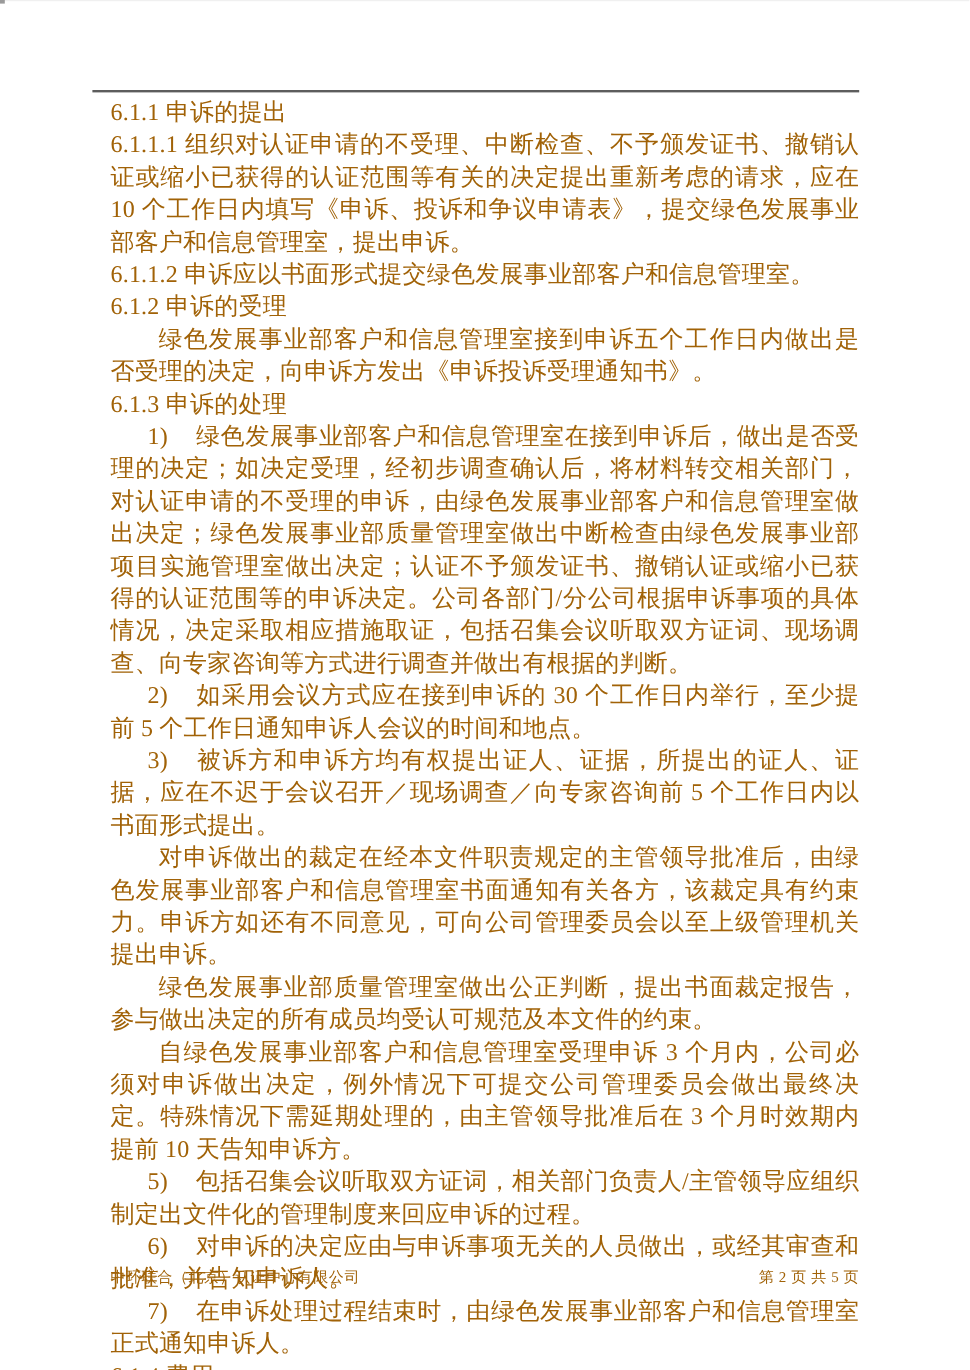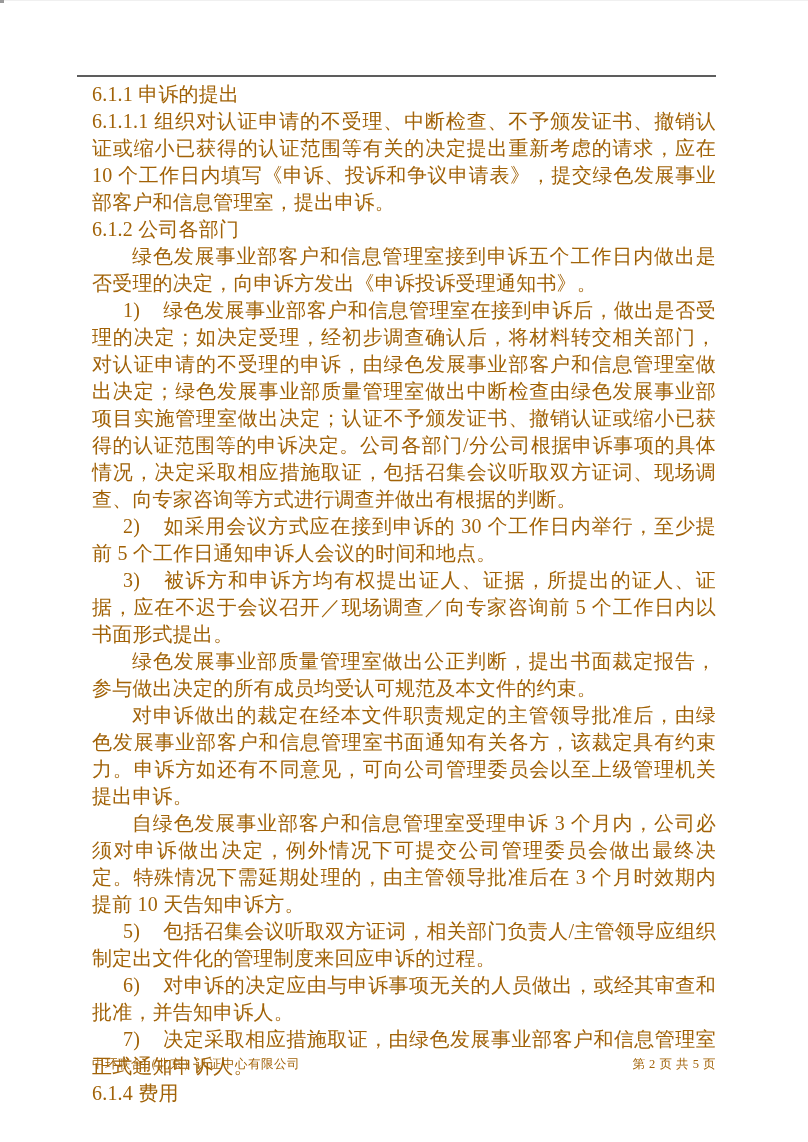--- a/index.html
+++ b/index.html
@@ -60,45 +60,47 @@
 <body>
 
 <div class="page">
   <div class="top-edge"></div>
   <div class="corner-artifact"></div>
   <div class="header-rule"></div>
 
   <div class="content">
     <p class="heading">6.1.1 申诉的提出</p>
     <p class="plain">6.1.1.1 组织对认证申请的不受理、中断检查、不予颁发证书、撤销认证或缩小已获得的认证范围等有关的决定提出重新考虑的请求，应在 10 个工作日内填写《申诉、投诉和争议申请表》，提交绿色发展事业部客户和信息管理室，提出申诉。</p>
-    <p class="heading">6.1.2 公司各部门</p>
+    <p class="plain">6.1.1.2 申诉应以书面形式提交绿色发展事业部客户和信息管理室。</p>
+    <p class="heading">6.1.2 申诉的受理</p>
     <p class="indent">绿色发展事业部客户和信息管理室接到申诉五个工作日内做出是否受理的决定，向申诉方发出《申诉投诉受理通知书》。</p>
+    <p class="heading">6.1.3 申诉的处理</p>
 
     <p class="item">
       <span class="marker">1)</span><span>绿色发展事业部客户和信息管理室在接到申诉后，做出是否受理的决定；如决定受理，经初步调查确认后，将材料转交相关部门，对认证申请的不受理的申诉，由绿色发展事业部客户和信息管理室做出决定；绿色发展事业部质量管理室做出中断检查由绿色发展事业部项目实施管理室做出决定；认证不予颁发证书、撤销认证或缩小已获得的认证范围等的申诉决定。公司各部门/分公司根据申诉事项的具体情况，决定采取相应措施取证，包括召集会议听取双方证词、现场调查、向专家咨询等方式进行调查并做出有根据的判断。</span>
     </p>
     <p class="item">
       <span class="marker">2)</span><span>如采用会议方式应在接到申诉的 30 个工作日内举行，至少提前 5 个工作日通知申诉人会议的时间和地点。</span>
     </p>
     <p class="item">
       <span class="marker">3)</span><span>被诉方和申诉方均有权提出证人、证据，所提出的证人、证据，应在不迟于会议召开／现场调查／向专家咨询前 5 个工作日内以书面形式提出。</span>
     </p>
 
+    <p class="indent">对申诉做出的裁定在经本文件职责规定的主管领导批准后，由绿色发展事业部客户和信息管理室书面通知有关各方，该裁定具有约束力。申诉方如还有不同意见，可向公司管理委员会以至上级管理机关提出申诉。</p>
     <p class="indent">绿色发展事业部质量管理室做出公正判断，提出书面裁定报告，参与做出决定的所有成员均受认可规范及本文件的约束。</p>
-    <p class="indent">对申诉做出的裁定在经本文件职责规定的主管领导批准后，由绿色发展事业部客户和信息管理室书面通知有关各方，该裁定具有约束力。申诉方如还有不同意见，可向公司管理委员会以至上级管理机关提出申诉。</p>
     <p class="indent">自绿色发展事业部客户和信息管理室受理申诉 3 个月内，公司必须对申诉做出决定，例外情况下可提交公司管理委员会做出最终决定。特殊情况下需延期处理的，由主管领导批准后在 3 个月时效期内提前 10 天告知申诉方。</p>
 
     <p class="item">
       <span class="marker">5)</span><span>包括召集会议听取双方证词，相关部门负责人/主管领导应组织制定出文件化的管理制度来回应申诉的过程。</span>
     </p>
     <p class="item">
       <span class="marker">6)</span><span>对申诉的决定应由与申诉事项无关的人员做出，或经其审查和批准，并告知申诉人。</span>
     </p>
     <p class="item">
-      <span class="marker">7)</span><span>决定采取相应措施取证，由绿色发展事业部客户和信息管理室正式通知申诉人。</span>
+      <span class="marker">7)</span><span>在申诉处理过程结束时，由绿色发展事业部客户和信息管理室正式通知申诉人。</span>
     </p>
 
     <p class="heading">6.1.4 费用</p>
   </div>
 
   <div class="footer">
     <span>中环联合（北京）认证中心有限公司</span>
     <span>第 2 页 共 5 页</span>
   </div>
 </div>

